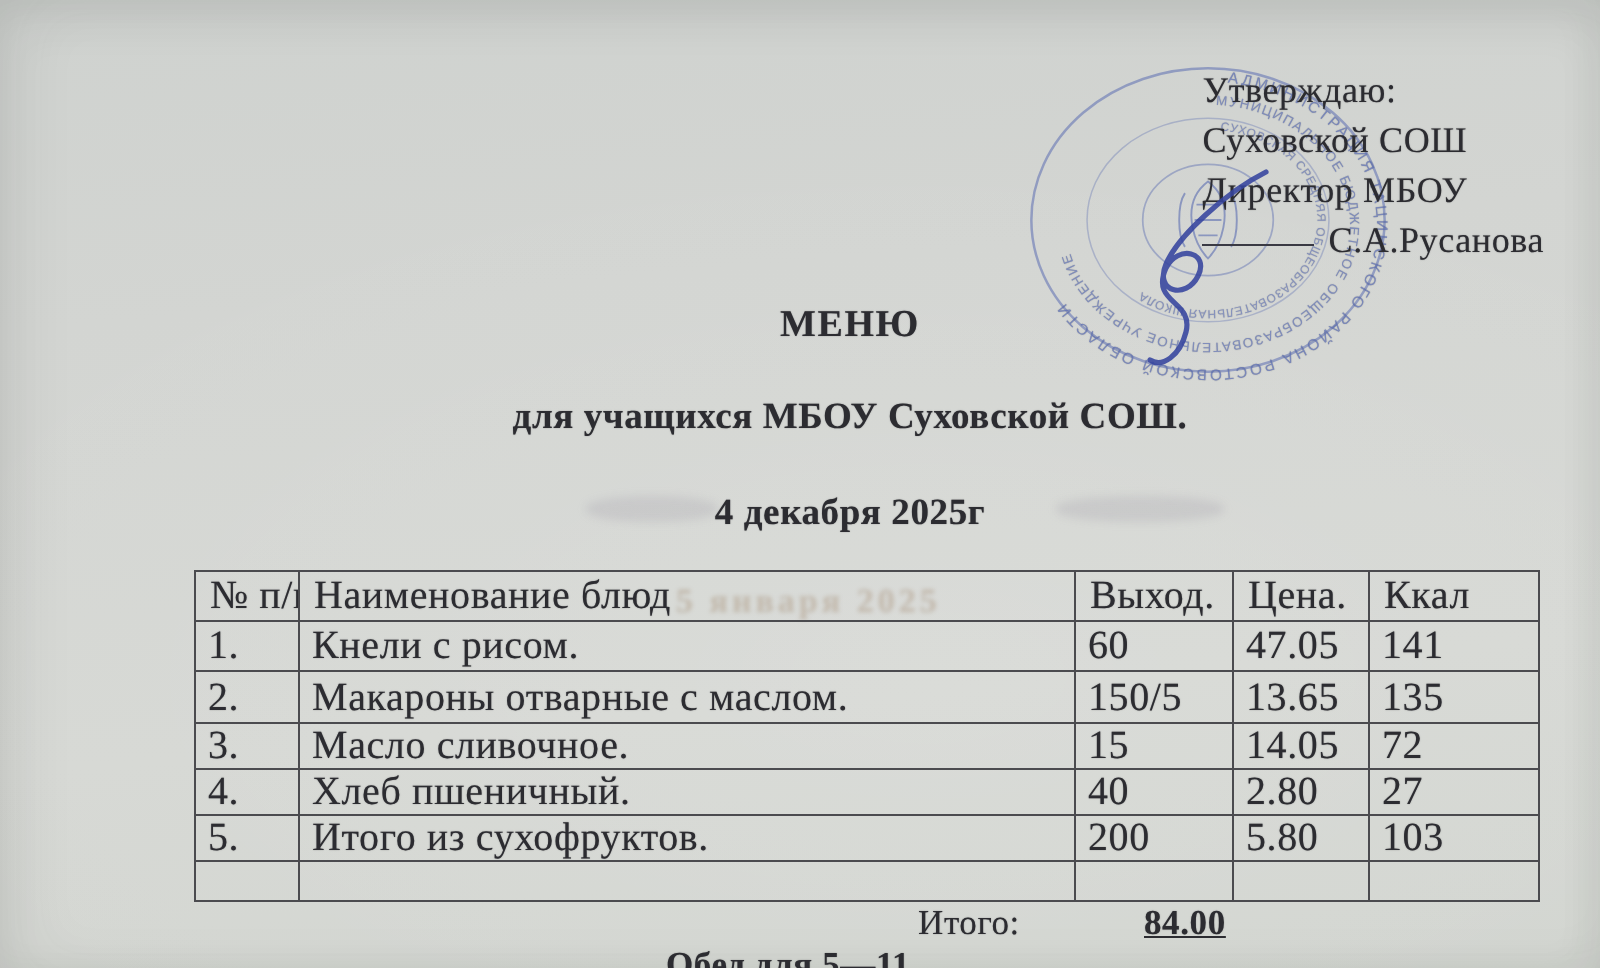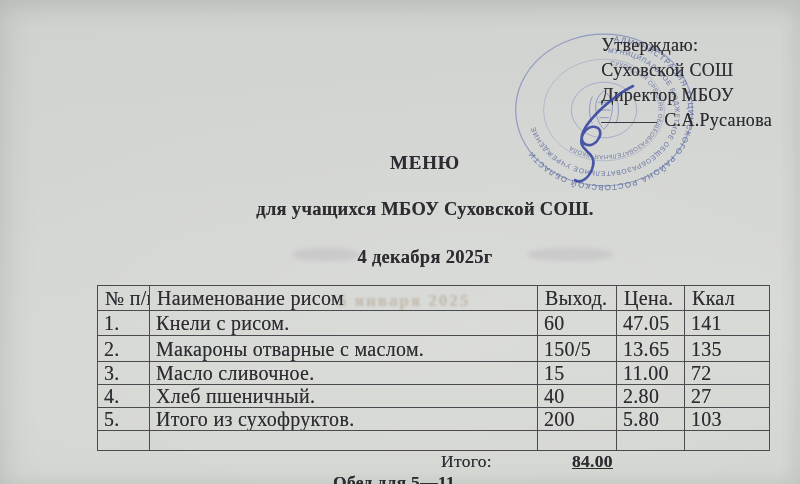--- a/index.html
+++ b/index.html
@@ -45,21 +45,21 @@
   tr.h-r  { height:25px; }
   tr.r-1  { height:25px; }
   tr.r-2  { height:26px; }
   tr.r-3  { height:21px; }
   tr.r-4  { height:22px; }
   tr.r-5  { height:22px; }
   tr.r-e  { height:20px; }
 
   
   .totals { position:absolute; top:451px; left:0; width:800px; font-size:17.5px; z-index:3; }
-  .totals .t-label { position:absolute; left:441px; }
+  .totals .t-label { position:absolute; left:459px; }
   .totals .t-price { position:absolute; left:572px; font-weight:bold;text-decoration:underline; }
   .totals .t-kcal  { position:absolute; left:642px; font-weight:bold;margin-top:39px; }
 
   .footer-cut { position:absolute; left:333px; top:472px; font-size:17.5px; font-weight:bold; z-index:3; }
 </style>
 </head>
 <body>
 
 <div class="page doc-text">
 
@@ -112,21 +112,21 @@
     <colgroup>
       <col style="width:52px">
         <col style="width:388px">
         <col style="width:79px">
         <col style="width:68px">
         <col style="width:85px">
     </colgroup>
     <tbody>
       <tr class="h-r">
         <th>№ п/п</th>
-        <th class="h-dish">Наименование рисом</th>
+        <th class="h-dish">Наименование блюд</th>
         <th>Выход.</th>
         <th>Цена.</th>
         <th>Ккал</th>
       </tr>
       <tr class="r-1">
         <td>1.</td>
         <td class="c-dish">Кнели с рисом.</td>
         <td>60</td>
         <td>47.05</td>
         <td>141</td>
@@ -135,21 +135,21 @@
         <td>2.</td>
         <td class="c-dish">Макароны отварные с маслом.</td>
         <td>150/5</td>
         <td>13.65</td>
         <td>135</td>
       </tr>
       <tr class="r-3">
         <td>3.</td>
         <td class="c-dish">Масло сливочное.</td>
         <td>15</td>
-        <td>11.00</td>
+        <td>14.05</td>
         <td>72</td>
       </tr>
       <tr class="r-4">
         <td>4.</td>
         <td class="c-dish">Хлеб пшеничный.</td>
         <td>40</td>
         <td>2.80</td>
         <td>27</td>
       </tr>
       <tr class="r-5">

